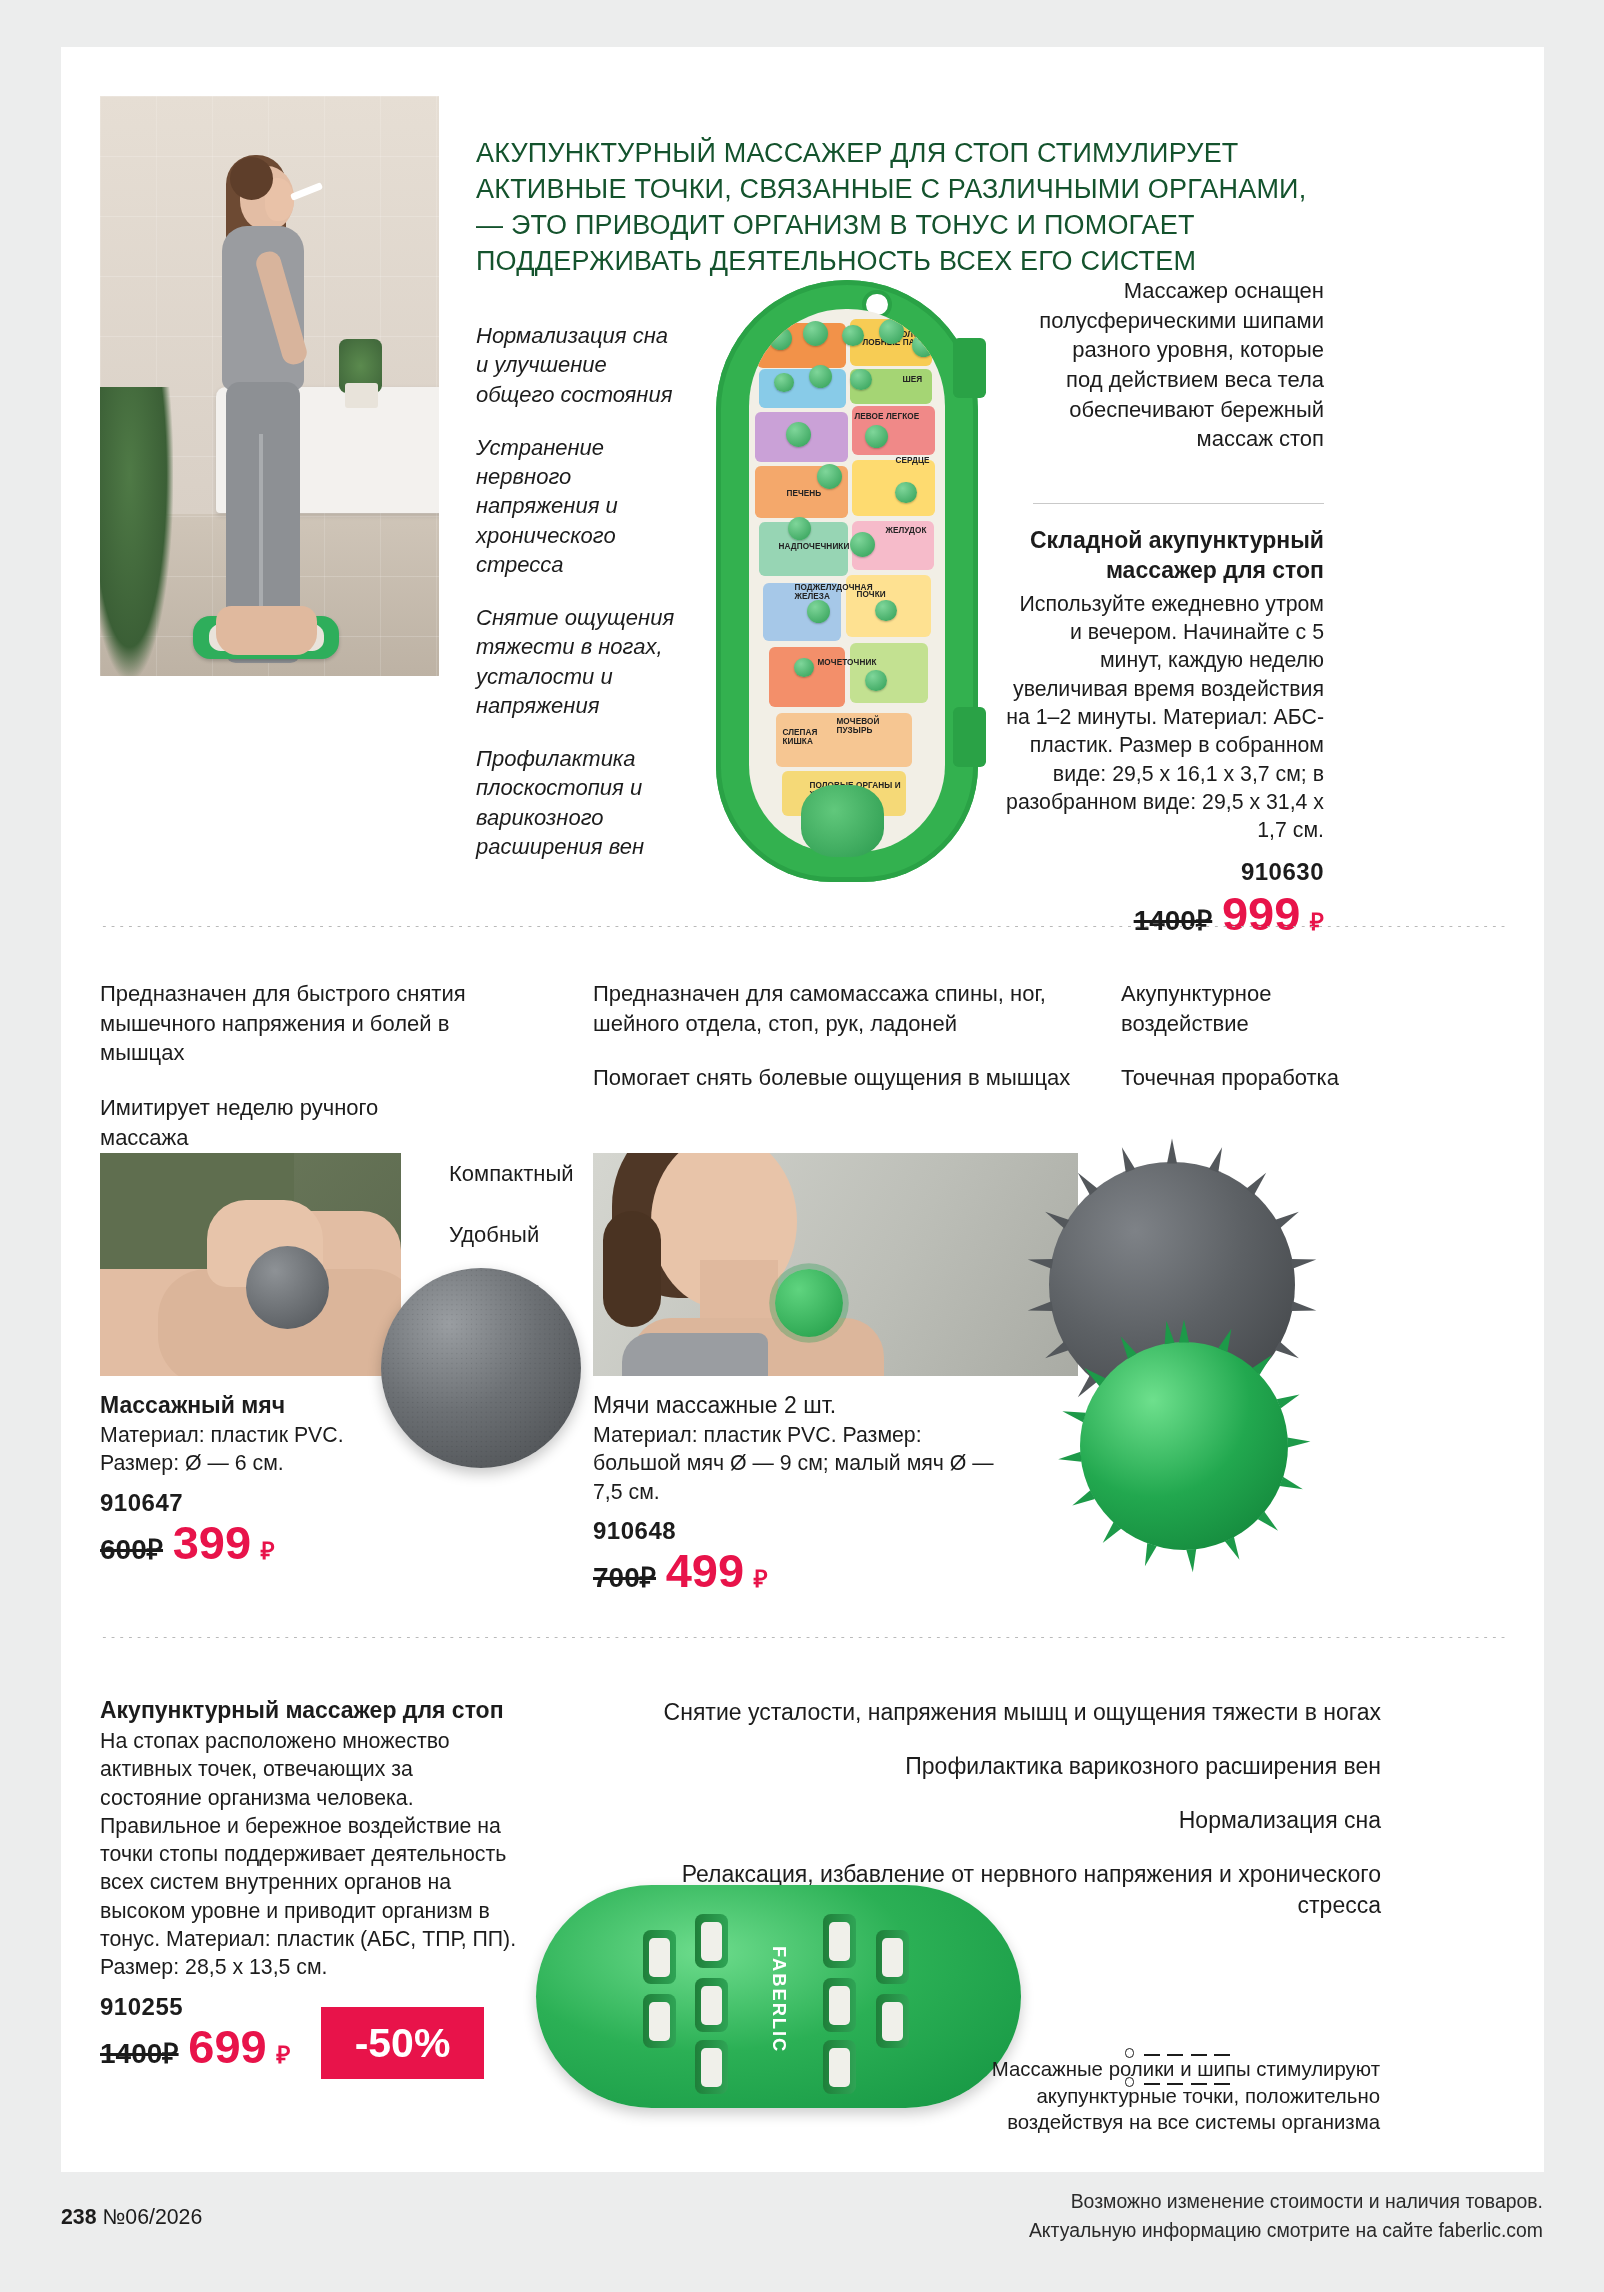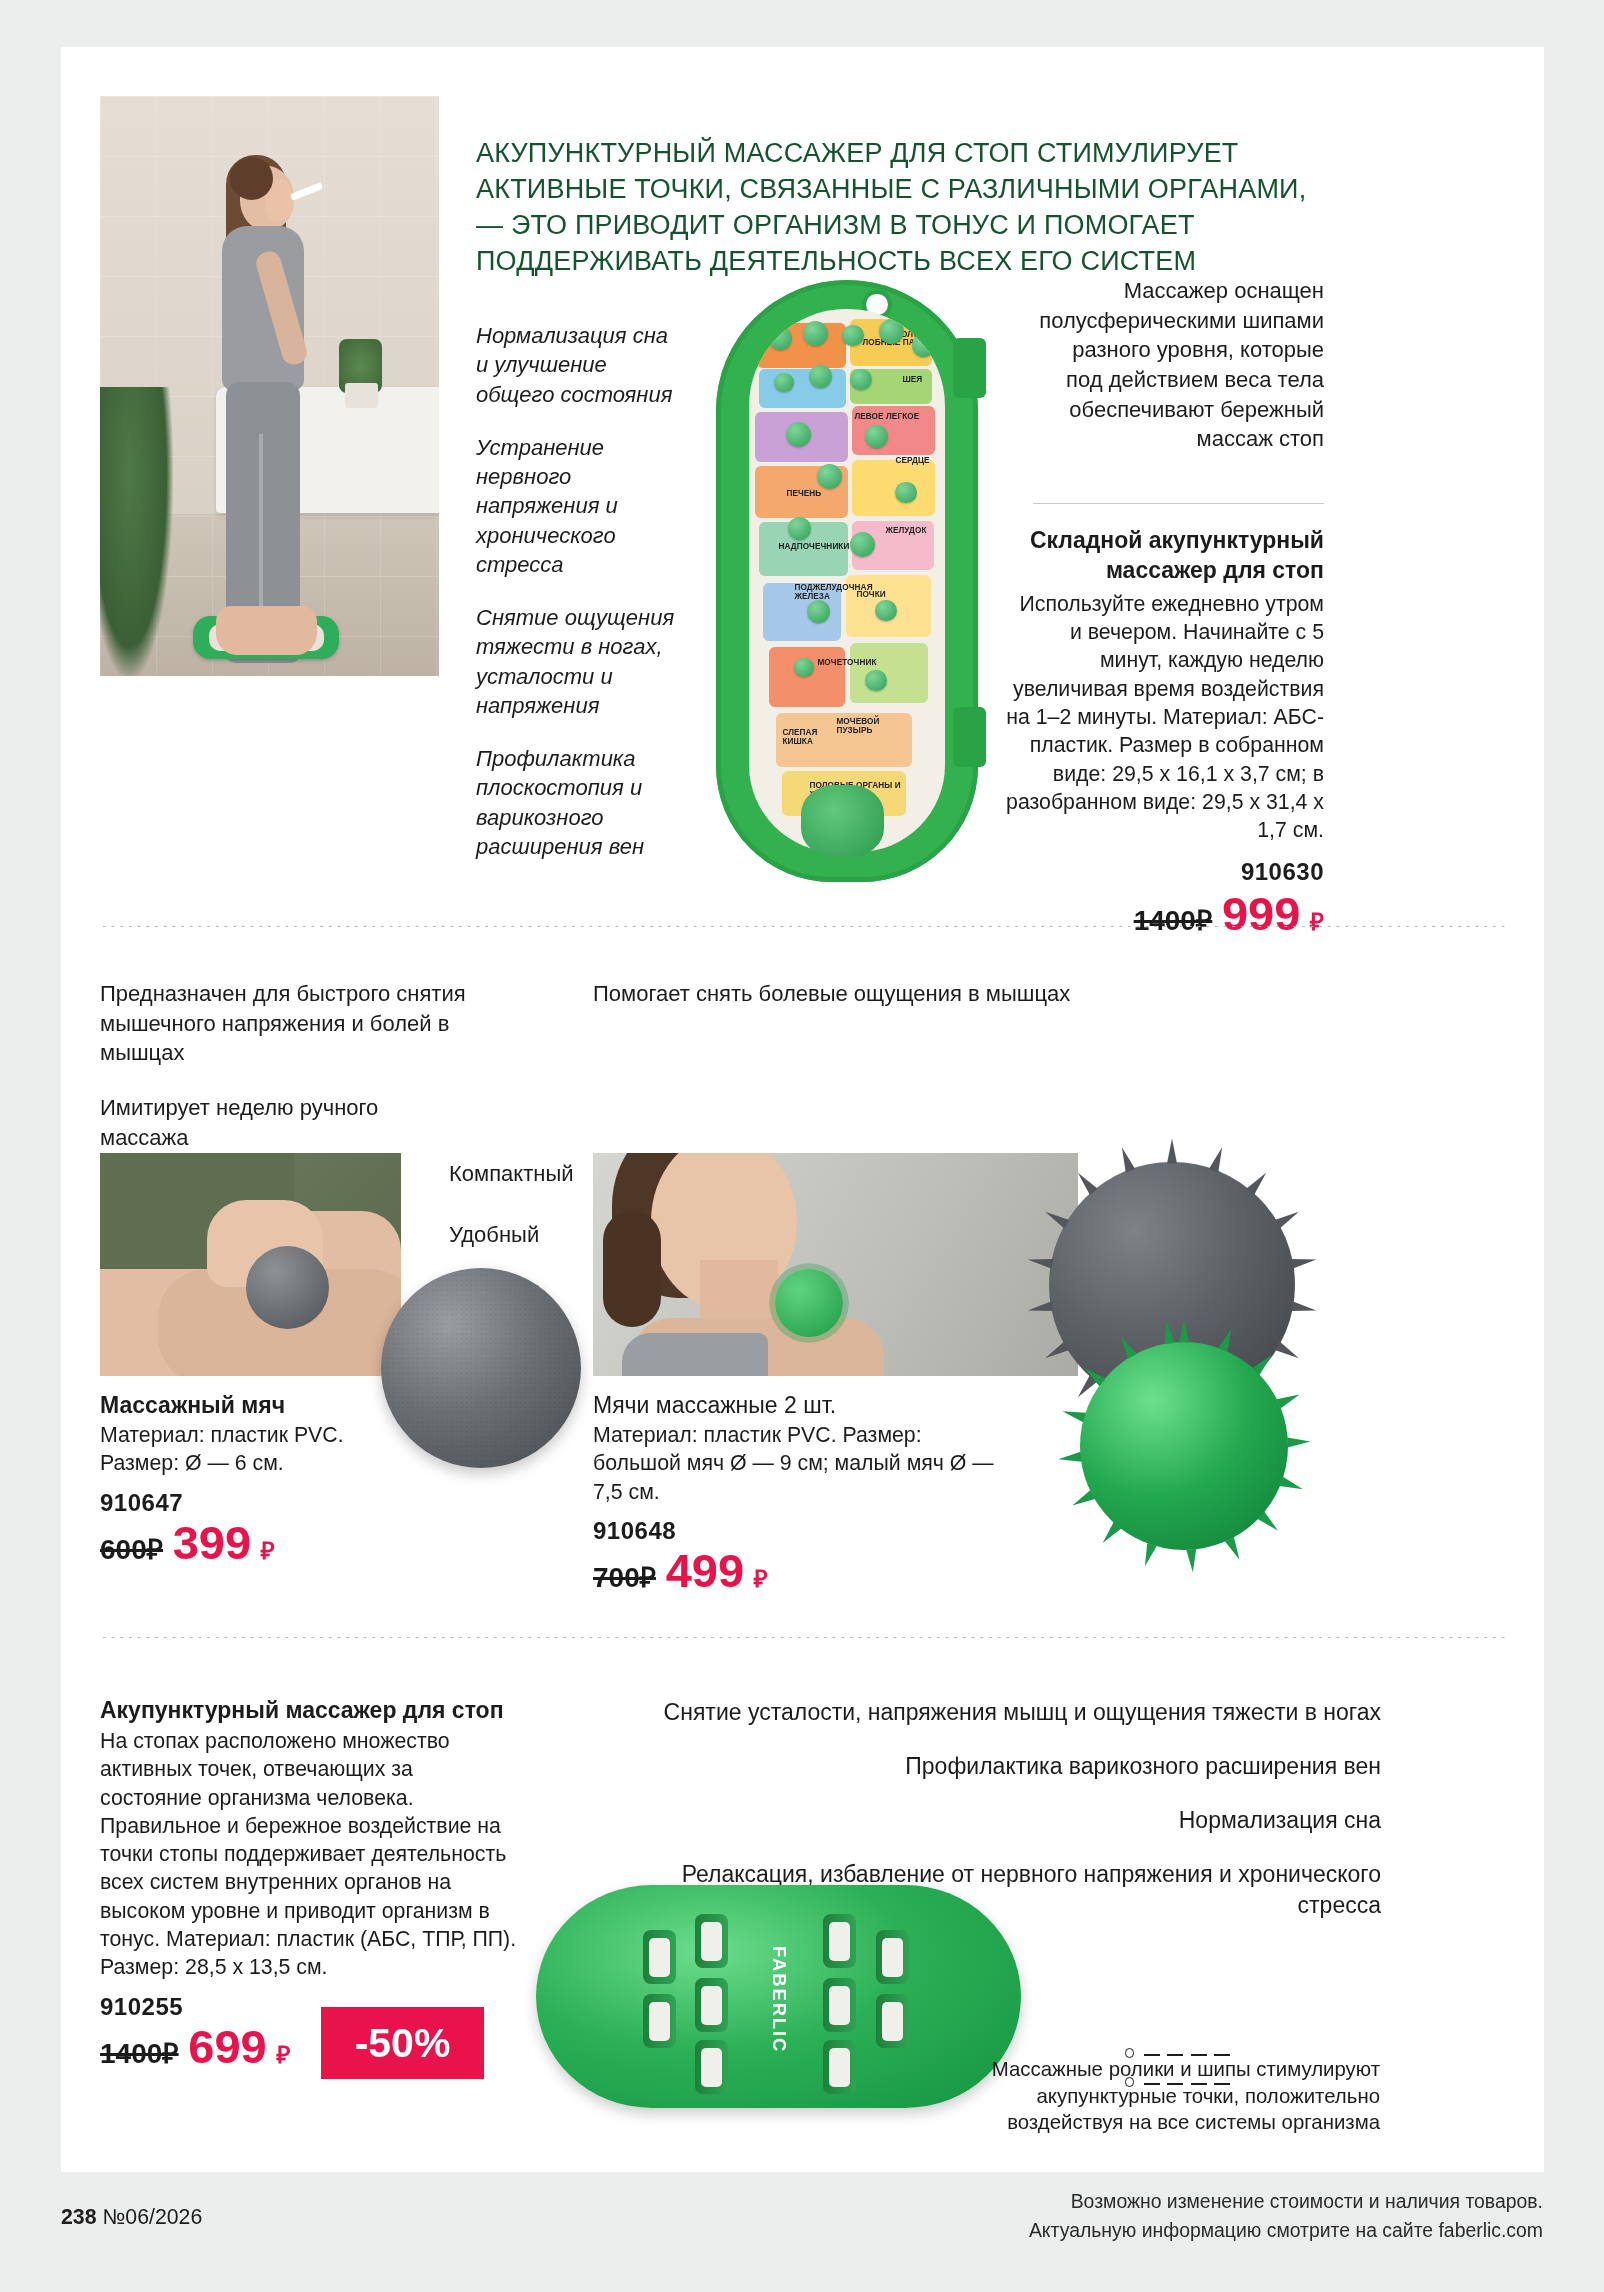--- a/index.html
+++ b/index.html
@@ -297,21 +297,26 @@
   </div>
 
   <div class="dots-sep" style="top:878px;"></div>
 
   <div class="sec2">
     <div class="s2c1">
       <p>Предназначен для быстрого снятия мышечного напряжения и болей в мышцах</p>
       <p>Имитирует неделю ручного массажа</p>
     </div>
     <div class="s2c2">
+      <p>Предназначен для самомассажа спины, ног, шейного отдела, стоп, рук, ладоней</p>
       <p>Помогает снять болевые ощущения в мышцах</p>
+    </div>
+    <div class="s2c3">
+      <p>Акупунктурное воздействие</p>
+      <p>Точечная проработка</p>
     </div>
 
     <div class="photo2">
       <div class="ph2-leg"></div>
       <div class="ph2-thigh"></div>
       <div class="ph2-short"></div>
       <div class="ph2-hand"></div>
       <div class="ph2-ball"></div>
     </div>
 

